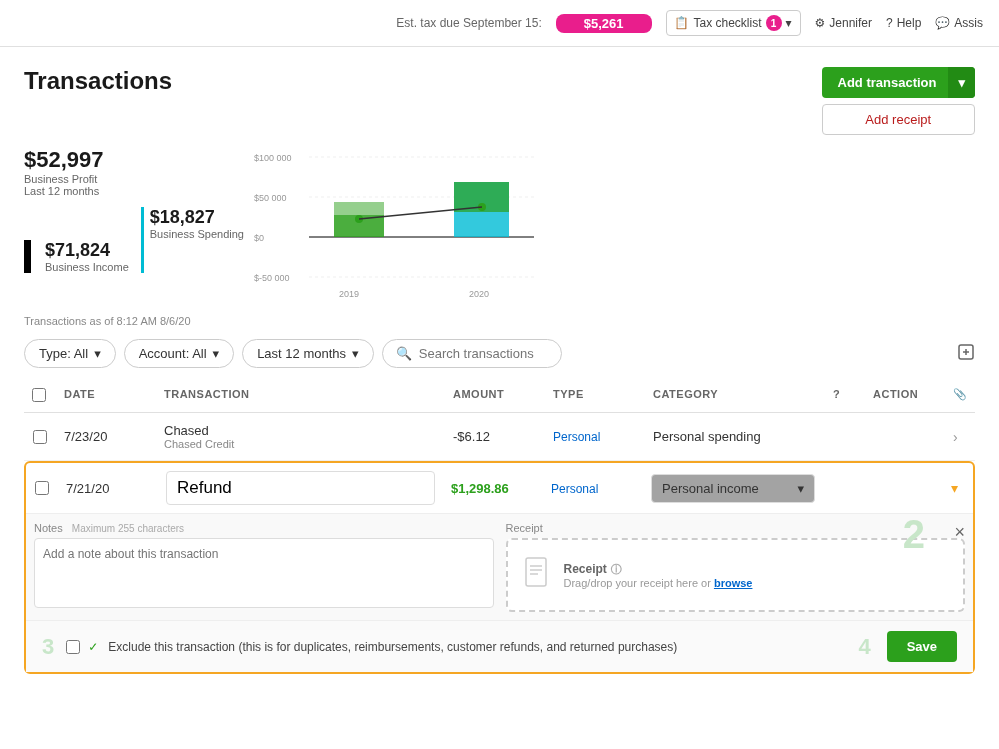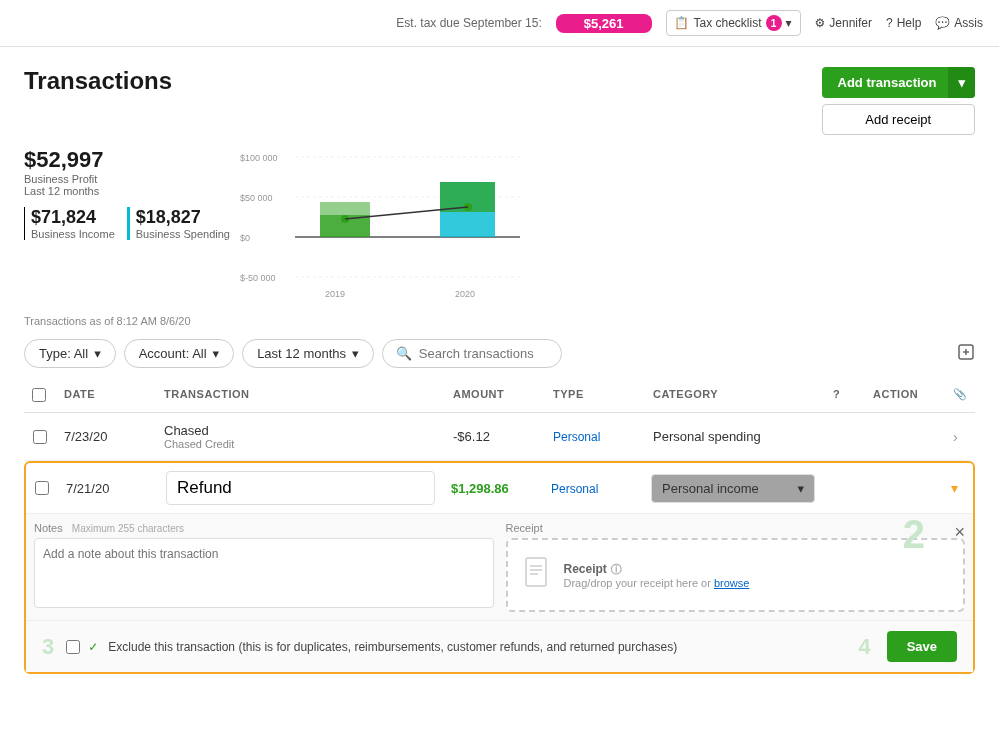--- a/index.html
+++ b/index.html
@@ -15,30 +15,30 @@
 
     
     .main { padding: 20px 24px; }
 
     
     .page-header { display: flex; justify-content: space-between; align-items: flex-start; margin-bottom: 12px; }
     .page-title { font-size: 24px; font-weight: 700; color: #1a1a1a; }
     .action-buttons { display: flex; flex-direction: column; gap: 6px; align-items: flex-end; }
     .btn-add-transaction { background: #2ca01c; color: #fff; border: none; border-radius: 4px; padding: 8px 16px; font-size: 13px; font-weight: 600; cursor: pointer; display: flex; align-items: center; gap: 6px; }
     .btn-add-transaction .caret { background: #228b14; padding: 8px 10px; margin: -8px -16px -8px 6px; border-radius: 0 4px 4px 0; }
-    .btn-add-receipt { background: #fff; color: #000000; border: 1px solid #ccc; border-radius: 4px; padding: 7px 16px; font-size: 13px; cursor: pointer; width: 100%; }
+    .btn-add-receipt { background: #fff; color: #b91c1c; border: 1px solid #ccc; border-radius: 4px; padding: 7px 16px; font-size: 13px; cursor: pointer; width: 100%; }
 
     
     .stats-chart-row { display: flex; gap: 0; margin-bottom: 8px; }
     .stats-section { min-width: 200px; }
     .business-profit { margin-bottom: 10px; }
     .profit-amount { font-size: 22px; font-weight: 700; color: #1a1a1a; }
     .stat-label { font-size: 11px; color: #666; }
     .income-spending-row { display: flex; gap: 12px; margin-top: 6px; }
-    .income-box { border-left: 1px solid #000000; padding-left: 6px; }
+    .income-box { border-left: 7px solid #000000; padding-left: 14px; margin-top: 33px; }
     .spending-box { border-left: 3px solid #00bcd4; padding-left: 6px; }
     .stat-amount { font-size: 18px; font-weight: 700; }
     .stat-amount.income { color: #1a1a1a; }
     .stat-amount.spending { color: #1a1a1a; }
 
     
     .chart-section { flex: 1; padding-left: 10px; }
     .chart-container { position: relative; height: 160px; width: 300px; }
 
     
@@ -61,21 +61,21 @@
     .expanded-main { display: grid; grid-template-columns: 32px 100px 1fr 100px 100px 180px 40px 80px 30px; gap: 0; padding: 8px 0; align-items: center; }
     .expanded-main > div { padding: 0 8px; }
     .expanded-details { padding: 8px; background: #f9f9f9; border-top: 1px solid #eee; }
     .expanded-details-grid { display: grid; grid-template-columns: 1fr 1fr; gap: 12px; }
     .notes-section label { font-size: 11px; color: #888; display: block; margin-bottom: 4px; }
     .notes-textarea { width: 100%; border: 1px solid #ddd; border-radius: 4px; padding: 8px; font-size: 12px; color: #999; height: 70px; resize: none; font-family: inherit; }
     .receipt-section { }
     .receipt-section label { font-size: 11px; color: #888; display: block; margin-bottom: 4px; }
     .receipt-drop-area { border: 2px dashed #ccc; border-radius: 6px; padding: 16px; display: flex; align-items: center; gap: 12px; background: #fff; }
     .receipt-icon { color: #ccc; font-size: 24px; }
-    .receipt-browse { color: #0066cc; text-decoration: underline; cursor: pointer; }
+    .receipt-browse { color: #0066cc; text-decoration: underline; cursor: pointer; font-weight: bold; }
     .step-number { font-size: 36px; font-weight: 700; color: #c8e6c9; }
     .close-btn { position: absolute; right: 8px; top: 8px; cursor: pointer; color: #666; font-size: 16px; }
 
     
     .exclude-row { display: flex; align-items: center; justify-content: space-between; padding: 10px 16px; background: #fafafa; border-top: 1px solid #eee; }
     .exclude-left { display: flex; align-items: center; gap: 8px; font-size: 12px; color: #444; }
     .exclude-left .step-num { font-size: 20px; font-weight: 700; color: #c8e6c9; margin-right: 4px; }
     .save-btn { background: #2ca01c; color: #fff; border: none; border-radius: 4px; padding: 8px 20px; font-size: 13px; font-weight: 600; cursor: pointer; }
     .step-num-4 { font-size: 20px; font-weight: 700; color: #c8e6c9; margin-right: 8px; }
 

